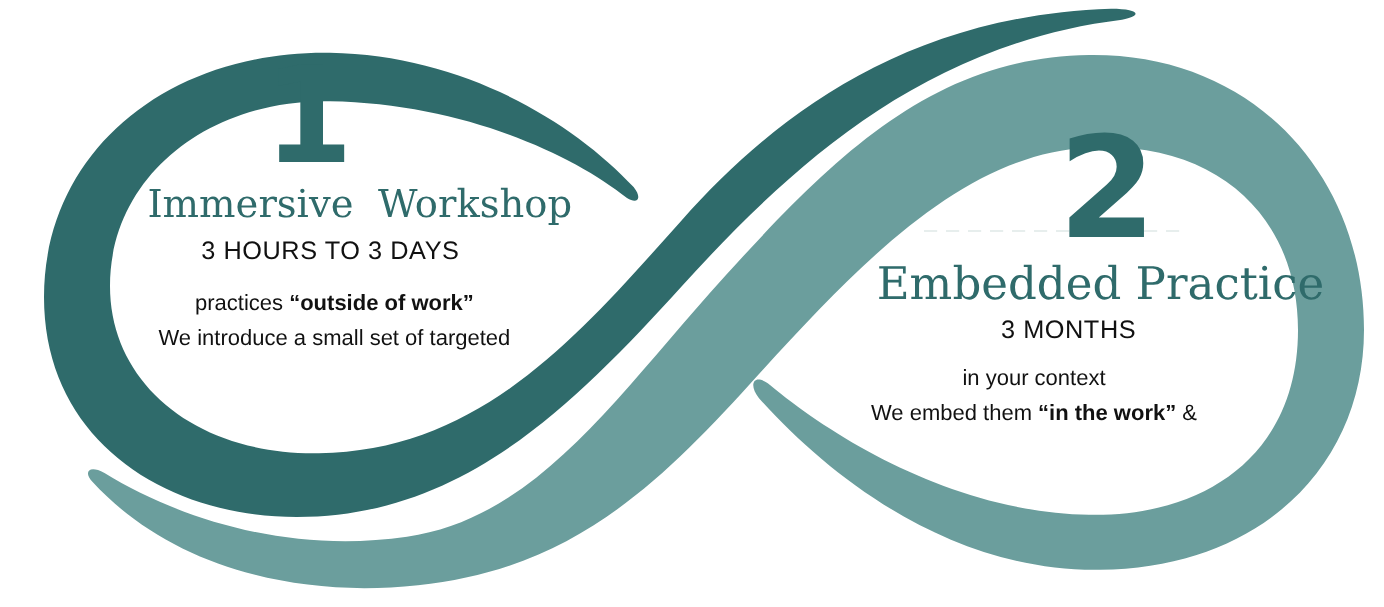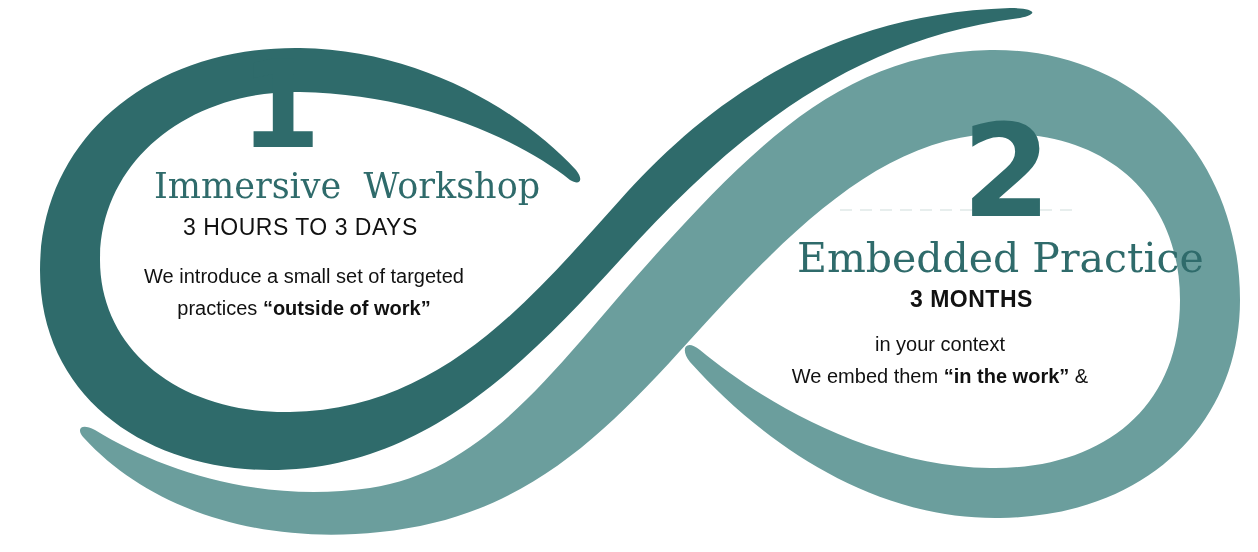--- a/index.html
+++ b/index.html
@@ -45,33 +45,33 @@
        C850,52 760,140 660,250
        C560,360 490,470 370,488
        C260,504 160,470 95,430
        C80,422 76,430 84,438 Z"></path>
 
   <line x1="840" y1="210" x2="1075" y2="210" stroke="#dfe9e8" stroke-width="1.5" stroke-dasharray="12 8"></line>
 </svg>
 
 <div class="step">
   <div class="num" style="left:238px; top:44px; font-size:122px; transform:scaleX(0.95);">1</div>
-  <div class="title" style="left:134px; top:166px; font-size:35px; white-space:pre;margin-left:20px;">Immersive  Workshop</div>
+  <div class="title" style="left:134px; top:166px; font-size:35px; white-space:pre;">Immersive  Workshop</div>
   <div class="dur" style="left:167px; top:214px; font-size:23px;">3 HOURS TO 3 DAYS</div>
   <div class="desc" style="left:104px; top:260px; width:400px;">
-    <div>We introduce a small set of targeted</div>
     <div>
       <span style="white-space:pre;">practices </span><b>“outside of work”</b>
     </div>
+    <div>We introduce a small set of targeted</div>
   </div>
 </div>
 
 <div class="step">
   <div class="num" style="left:962px; top:108px; font-size:128px;">2</div>
   <div class="title" style="left:797px; top:234px; font-size:41px;">Embedded Practice</div>
-  <div class="dur" style="left:894px; top:286px; font-size:23px;font-weight:bold;">3 MONTHS</div>
+  <div class="dur" style="left:894px; top:286px; font-size:23px;">3 MONTHS</div>
   <div class="desc" style="left:740px; top:328px; width:400px;">
     <div>in your context</div>
     <div>
       <span style="white-space:pre;">We embed them </span><b>“in the work”</b><span style="white-space:pre;"> &amp;</span>
     </div>
   </div>
 </div>
 
 </body></html>

